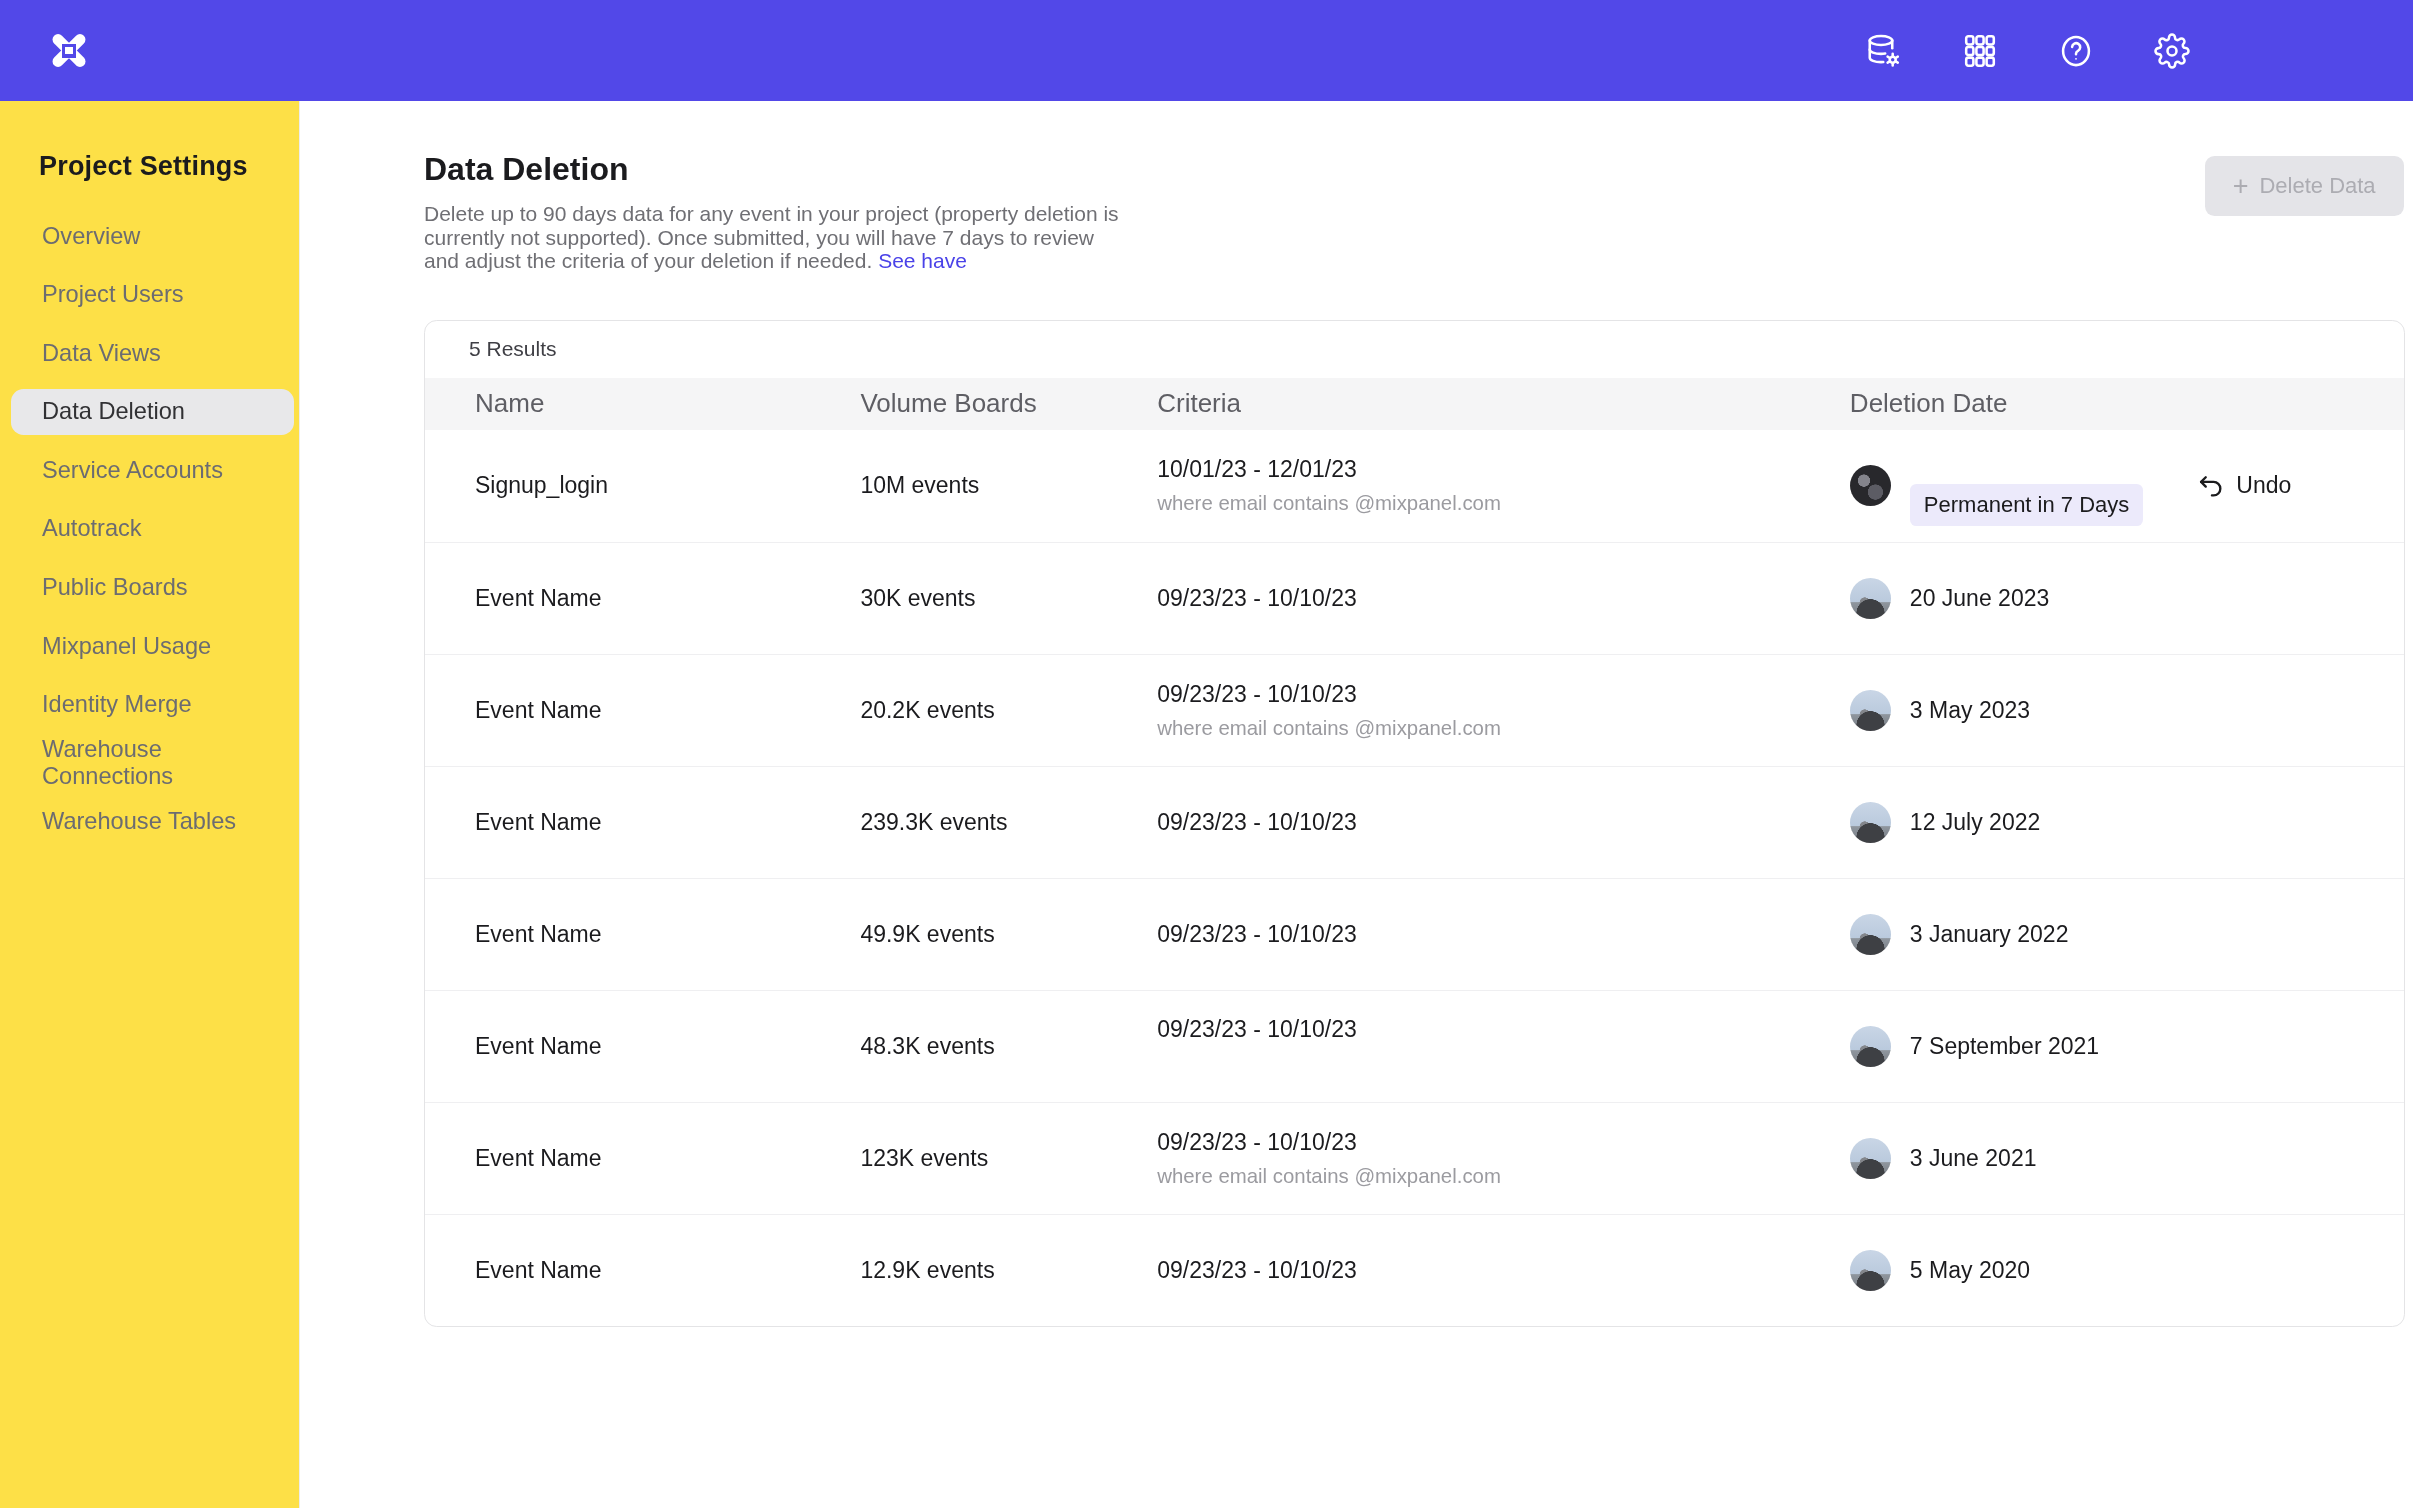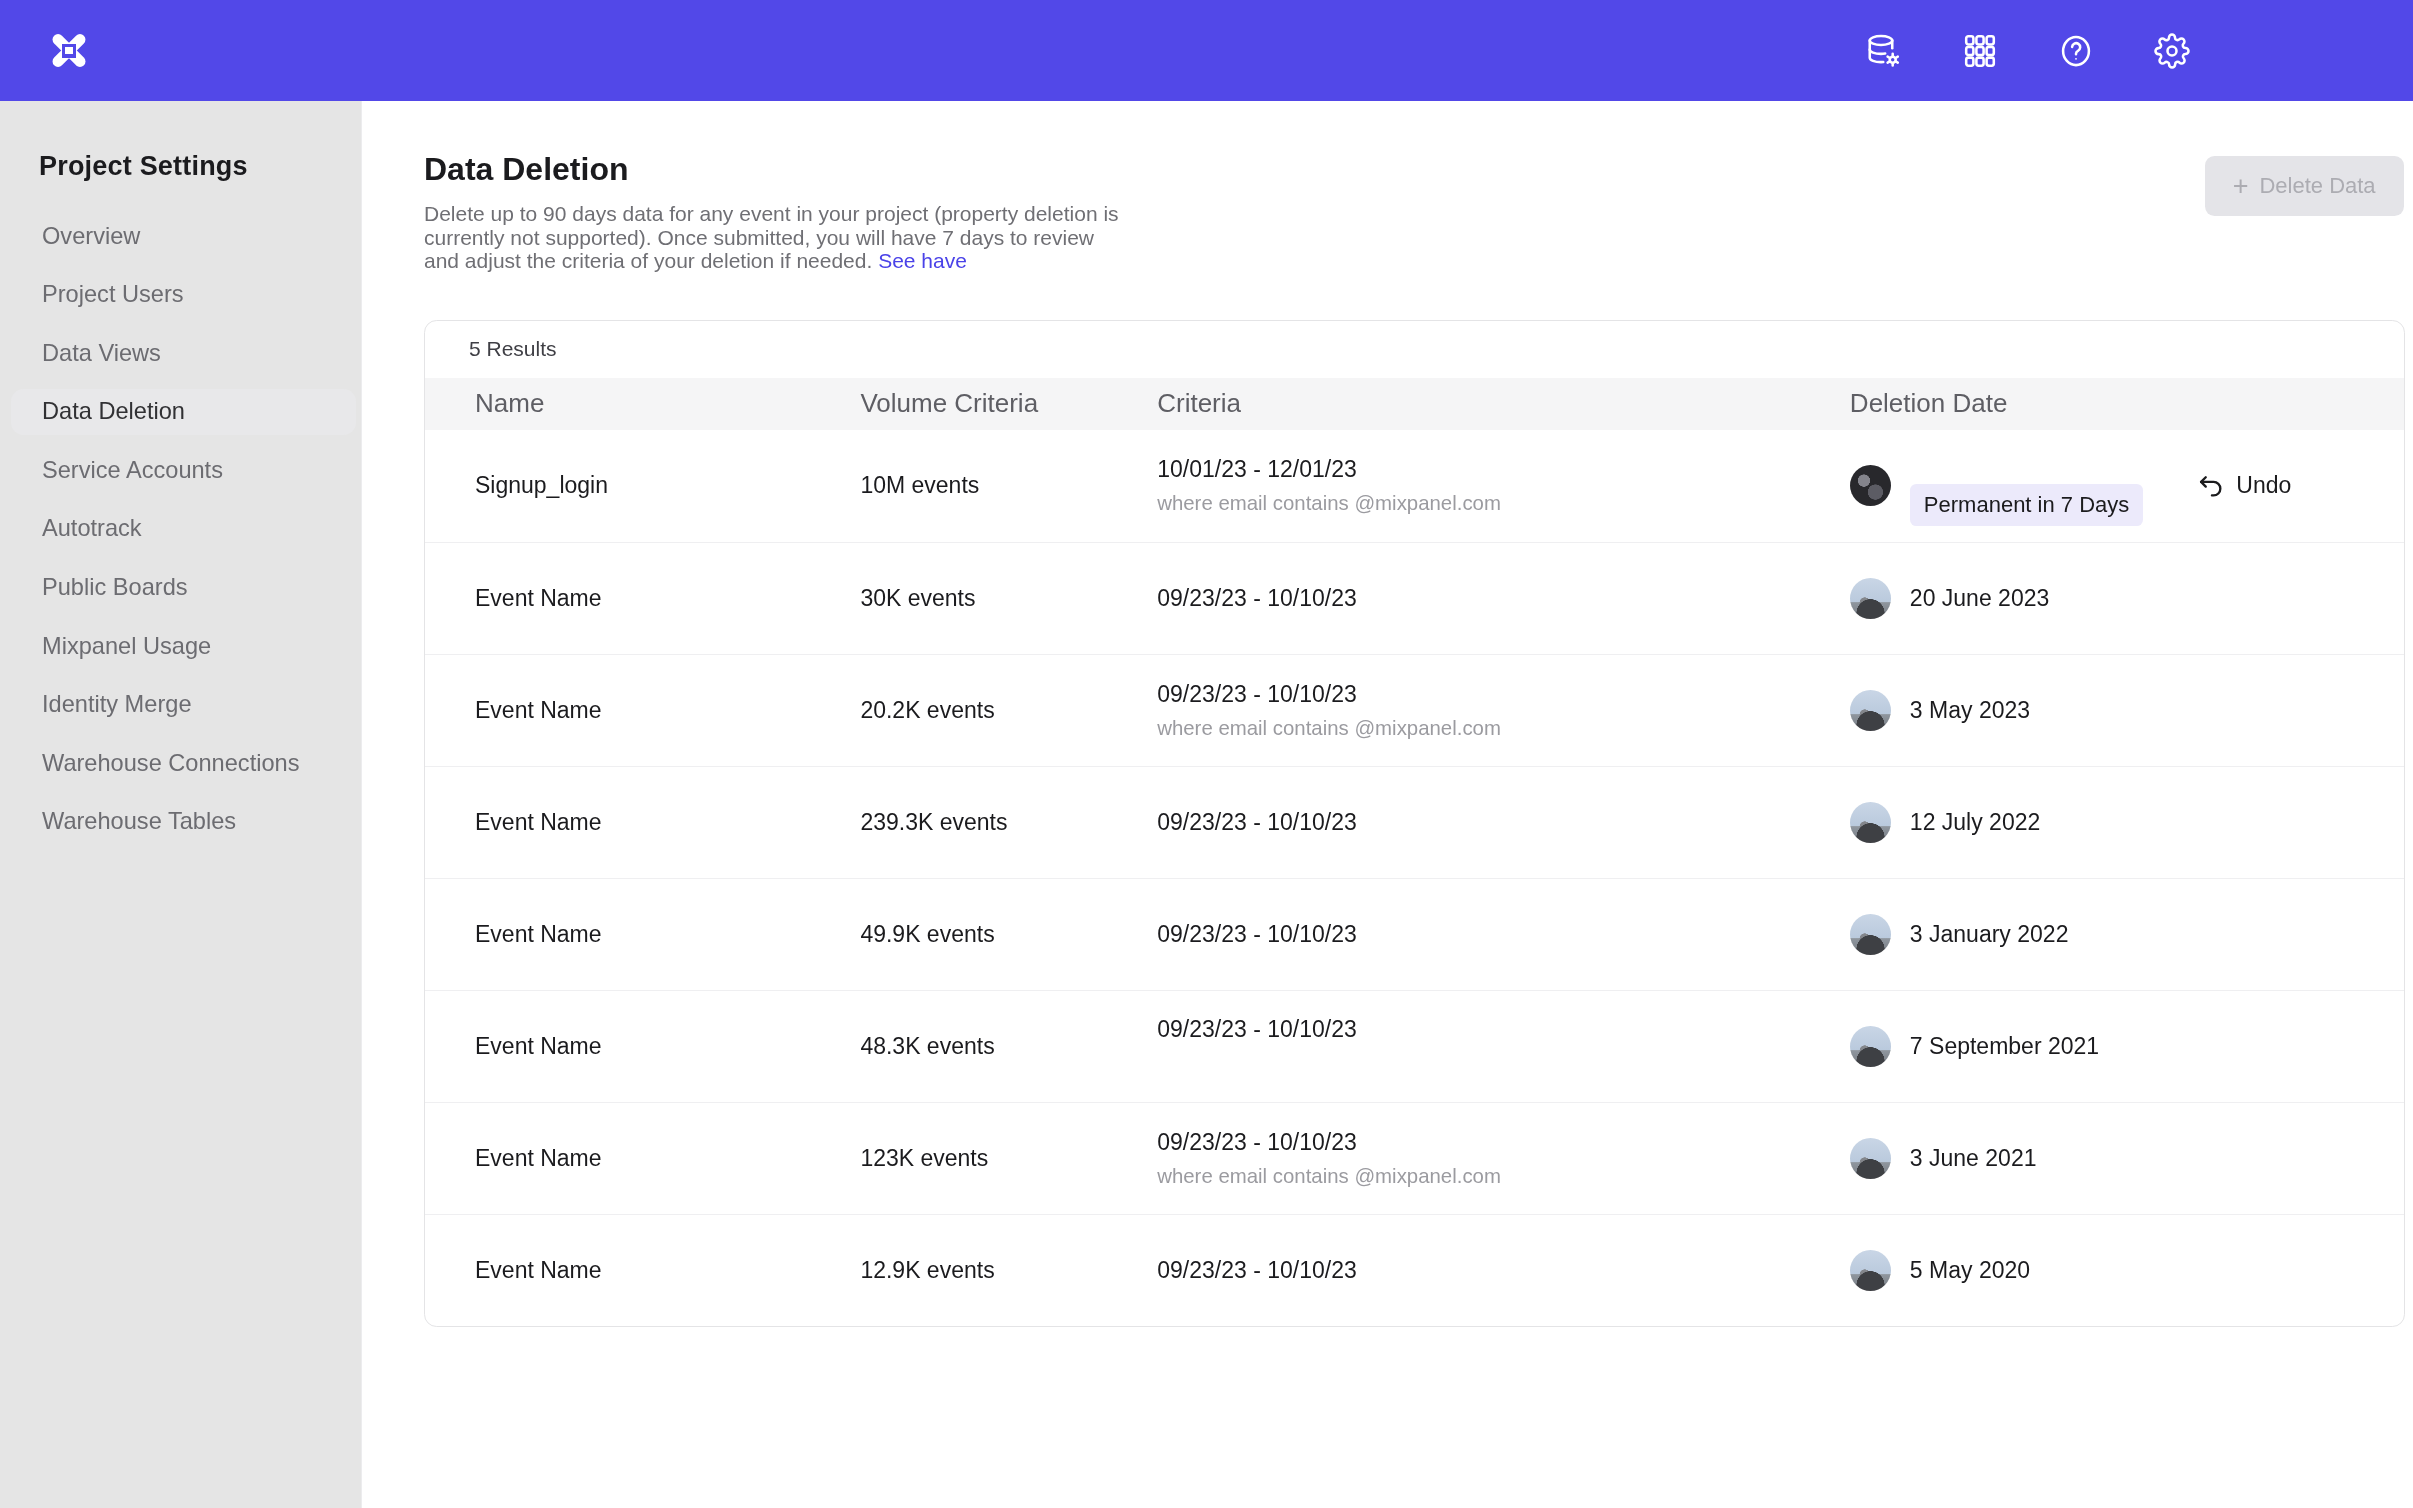--- a/index.html
+++ b/index.html
@@ -13,21 +13,21 @@
   .logo { position:relative; width:44px; height:44px; flex:0 0 auto; }
   .logo .bar { position:absolute; left:0.8px; top:16.5px; width:42px; height:11px; background:#ffffff; border-radius:5.5px; }
   .logo .bar.b1 { transform:rotate(45deg); }
   .logo .bar.b2 { transform:rotate(-45deg); }
   .logo .hole { position:absolute; left:15px; top:15px; width:14px; height:14px; background:#5248E8; }
   .logo .core { position:absolute; left:18px; top:18px; width:7.9px; height:7.9px; background:#ffffff; }
   .topbar-icons { display:flex; align-items:center; gap:60px; }
   .tb-icon { width:36px; height:36px; display:block; cursor:pointer; }
 
   
-  .sidebar { position:absolute; top:101px; left:0; width:362px; height:1408px; background:#e5e5e5;
+  .sidebar { position:absolute; top:101px; left:0; width:300px; height:1408px; background:#fde047;
              border-right:0.8px solid #ECECEE; padding-top:50px; }
   .sidebar-title { margin-left:39px; font-size:27px; font-weight:bold; color:#1B1B1E; letter-spacing:0.2px; }
   .side-list { margin-top:31px; }
   .side-item { height:46px; margin:12.6px 4.7px 12.6px 11px; border-radius:12.6px; display:flex; align-items:center;
                padding-left:31px; font-size:23.6px; color:#6C6C71; cursor:pointer; }
   .side-item.active { background:#E8E8EA; color:#313134; font-weight:500; }
 
   
   .content { position:absolute; top:101px; left:362px; width:2051px; height:1408px; background:#ffffff; }
   .page-title { margin:50px 0 0 62px; font-size:32px; font-weight:bold; color:#1B1B1E; }
@@ -135,21 +135,21 @@
     <button class="delete-btn">
       <span class="plus">+</span>
       <span>Delete Data</span>
     </button>
 
     <div class="card">
       <div class="results-bar">5 Results</div>
 
       <div class="thead">
         <div class="c1">Name</div>
-        <div>Volume Criteria</div>
+        <div>Volume Boards</div>
         <div>Criteria</div>
         <div>Deletion Date</div>
       </div>
 
       <div class="trow">
         <div class="cell-name">Signup_login</div>
         <div class="cell-vol">10M events</div>
         <div class="cell-crit">
           <div class="crit-date">10/01/23 - 12/01/23</div>
           <div class="crit-sub">where email contains @mixpanel.com</div>

